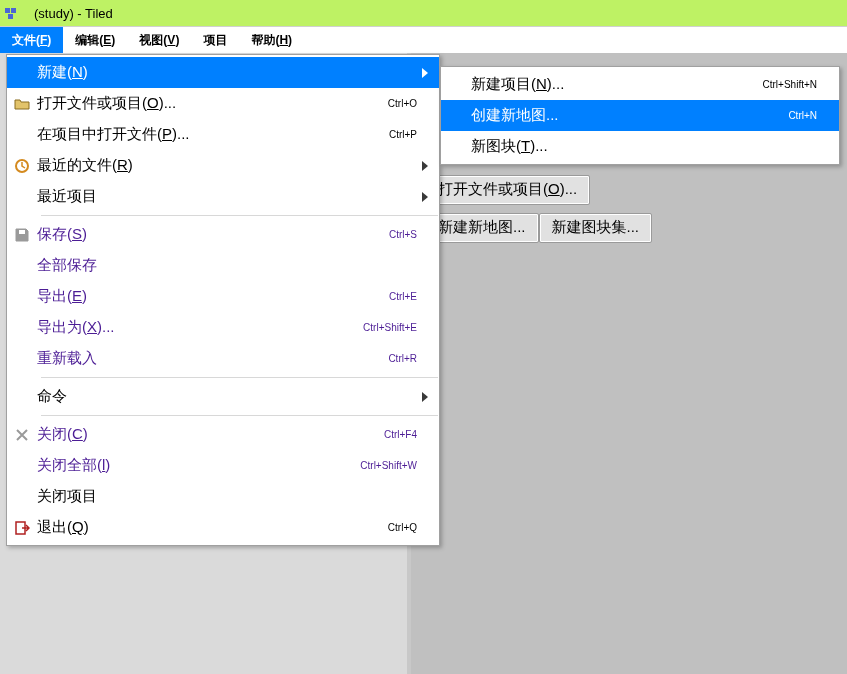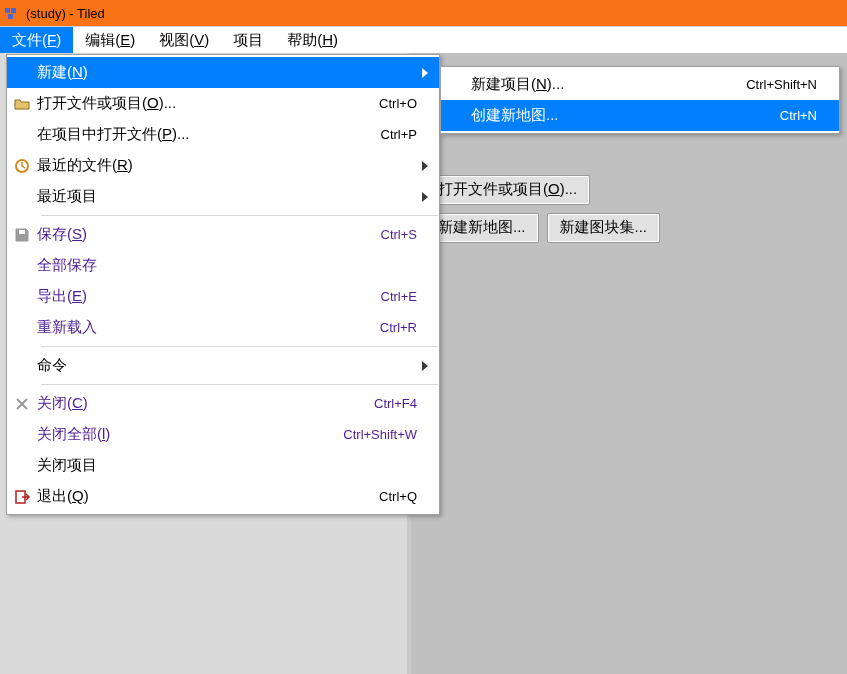--- a/index.html
+++ b/index.html
@@ -1,44 +1,44 @@
 <!DOCTYPE html>
 <html><head>
 <meta charset="utf-8">
 <style>
   html,body{margin:0;padding:0;font-family:"Segoe UI","Microsoft YaHei",Arial,sans-serif;font-size:14px;background:#f0f0f0;width:847px;height:674px;overflow:hidden;}
   .win{width:847px;height:674px;background:#c0c0c0;position:relative;}
   
-  .titlebar{height:26px;background:#f97316;display:flex;align-items:center;padding:0 4px;border-bottom:1px solid #d0d0d0;}
+  .titlebar{height:26px;background:#bef264;display:flex;align-items:center;padding:0 4px;border-bottom:1px solid #d0d0d0;gap:8px;}
   .title-icon{width:16px;height:16px;margin-right:6px;}
   .title-text{font-size:13px;color:#000;}
   
   .menubar{height:27px;background:#fff;display:flex;align-items:stretch;border-bottom:1px solid #d0d0d0;}
-  .menubar-item{display:flex;align-items:center;padding:0 12px;font-size:15px;color:#000;cursor:default;}
+  .menubar-item{display:flex;align-items:center;padding:0 12px;font-size:12px;color:#000;cursor:default;font-weight:bold;}
   .menubar-item.active{background:#0080ff;color:#fff;}
   .ul{text-decoration:underline;}
   
   .workspace{position:absolute;left:0;top:53px;right:0;bottom:0;background:#c0c0c0;}
   .sidebar{position:absolute;left:0;top:0;width:411px;bottom:0;background:#dadada;}
   .sidebar::after{content:"";position:absolute;right:0;top:0;bottom:0;width:4px;background:#c8c8c8;}
   .mainarea{position:absolute;left:415px;top:0;right:0;bottom:0;background:#c0c0c0;padding:10px;}
   .bigbtn-row{display:flex;gap:8px;margin-top:112px;}
-  .bigbtn-row2{display:flex;gap:8px;margin-top:8px;}
+  .bigbtn-row2{display:flex;margin-top:8px;}
   .bigbtn{background:#e1e1e1;border:1px solid #9a9a9a;border-radius:2px;padding:4px 12px 5px 12px;font-size:15px;color:#000;box-shadow:inset 0 0 0 1px #fff;}
   
   .menu{position:absolute;background:#fff;border:1px solid #a0a0a0;box-shadow:2px 2px 4px rgba(0,0,0,.25);padding:2px 0;}
   .file-menu{left:6px;top:54px;width:432px;}
   .sub-menu{left:440px;top:66px;width:398px;}
   .mi{display:flex;align-items:center;height:31px;padding:0 8px 0 0;position:relative;font-size:15px;color:#000;}
   .mi.disabled{color:#4c1d95;}
   .mi.hl{background:#0080ff;color:#fff;}
   .mi-iconcell{width:30px;display:flex;justify-content:center;align-items:center;}
   .mi-label{flex:0 0 auto;white-space:nowrap;}
   .mi-spacer{flex:1 1 auto;}
-  .mi-shortcut{white-space:nowrap;font-size:13px;padding-right:14px;}
+  .mi-shortcut{white-space:nowrap;font-size:10px;padding-right:14px;}
   .mi-arrow{position:absolute;right:10px;top:50%;transform:translateY(-50%);}
   .sep{height:1px;background:#d8d8d8;margin:3px 1px 3px 34px;}
   
   svg.icon{width:16px;height:16px;display:block;}
   svg.arrow{width:8px;height:10px;display:block;}
 </style>
 </head>
 <body>
 
 <div class="win">
@@ -157,20 +157,26 @@
         <span class="mi-spacer"></span>
       </div>
       <div class="mi disabled">
         <span class="mi-iconcell"></span>
         <span class="mi-label"><span>导出(</span><span class="ul">E</span><span>)</span></span>
         <span class="mi-spacer"></span>
         <span class="mi-shortcut">Ctrl+E</span>
       </div>
       <div class="mi disabled">
         <span class="mi-iconcell"></span>
+        <span class="mi-label"><span>导出为(</span><span class="ul">X</span><span>)...</span></span>
+        <span class="mi-spacer"></span>
+        <span class="mi-shortcut">Ctrl+Shift+E</span>
+      </div>
+      <div class="mi disabled">
+        <span class="mi-iconcell"></span>
         <span class="mi-label"><span>重新载入</span></span>
         <span class="mi-spacer"></span>
         <span class="mi-shortcut">Ctrl+R</span>
       </div>
       <div class="sep"></div>
       <div class="mi">
         <span class="mi-iconcell"></span>
         <span class="mi-label"><span>命令</span></span>
         <span class="mi-spacer"></span>
         <span class="mi-arrow">
@@ -220,15 +226,20 @@
         <span class="mi-label"><span>新建项目(</span><span class="ul">N</span><span>)...</span></span>
         <span class="mi-spacer"></span>
         <span class="mi-shortcut">Ctrl+Shift+N</span>
       </div>
       <div class="mi hl">
         <span class="mi-iconcell"></span>
         <span class="mi-label"><span>创建新地图...</span></span>
         <span class="mi-spacer"></span>
         <span class="mi-shortcut">Ctrl+N</span>
       </div>
+      <div class="mi">
+        <span class="mi-iconcell"></span>
+        <span class="mi-label"><span>新图块(</span><span class="ul">T</span><span>)...</span></span>
+        <span class="mi-spacer"></span>
+      </div>
     </div>
 
 </div>
 
 </body></html>

